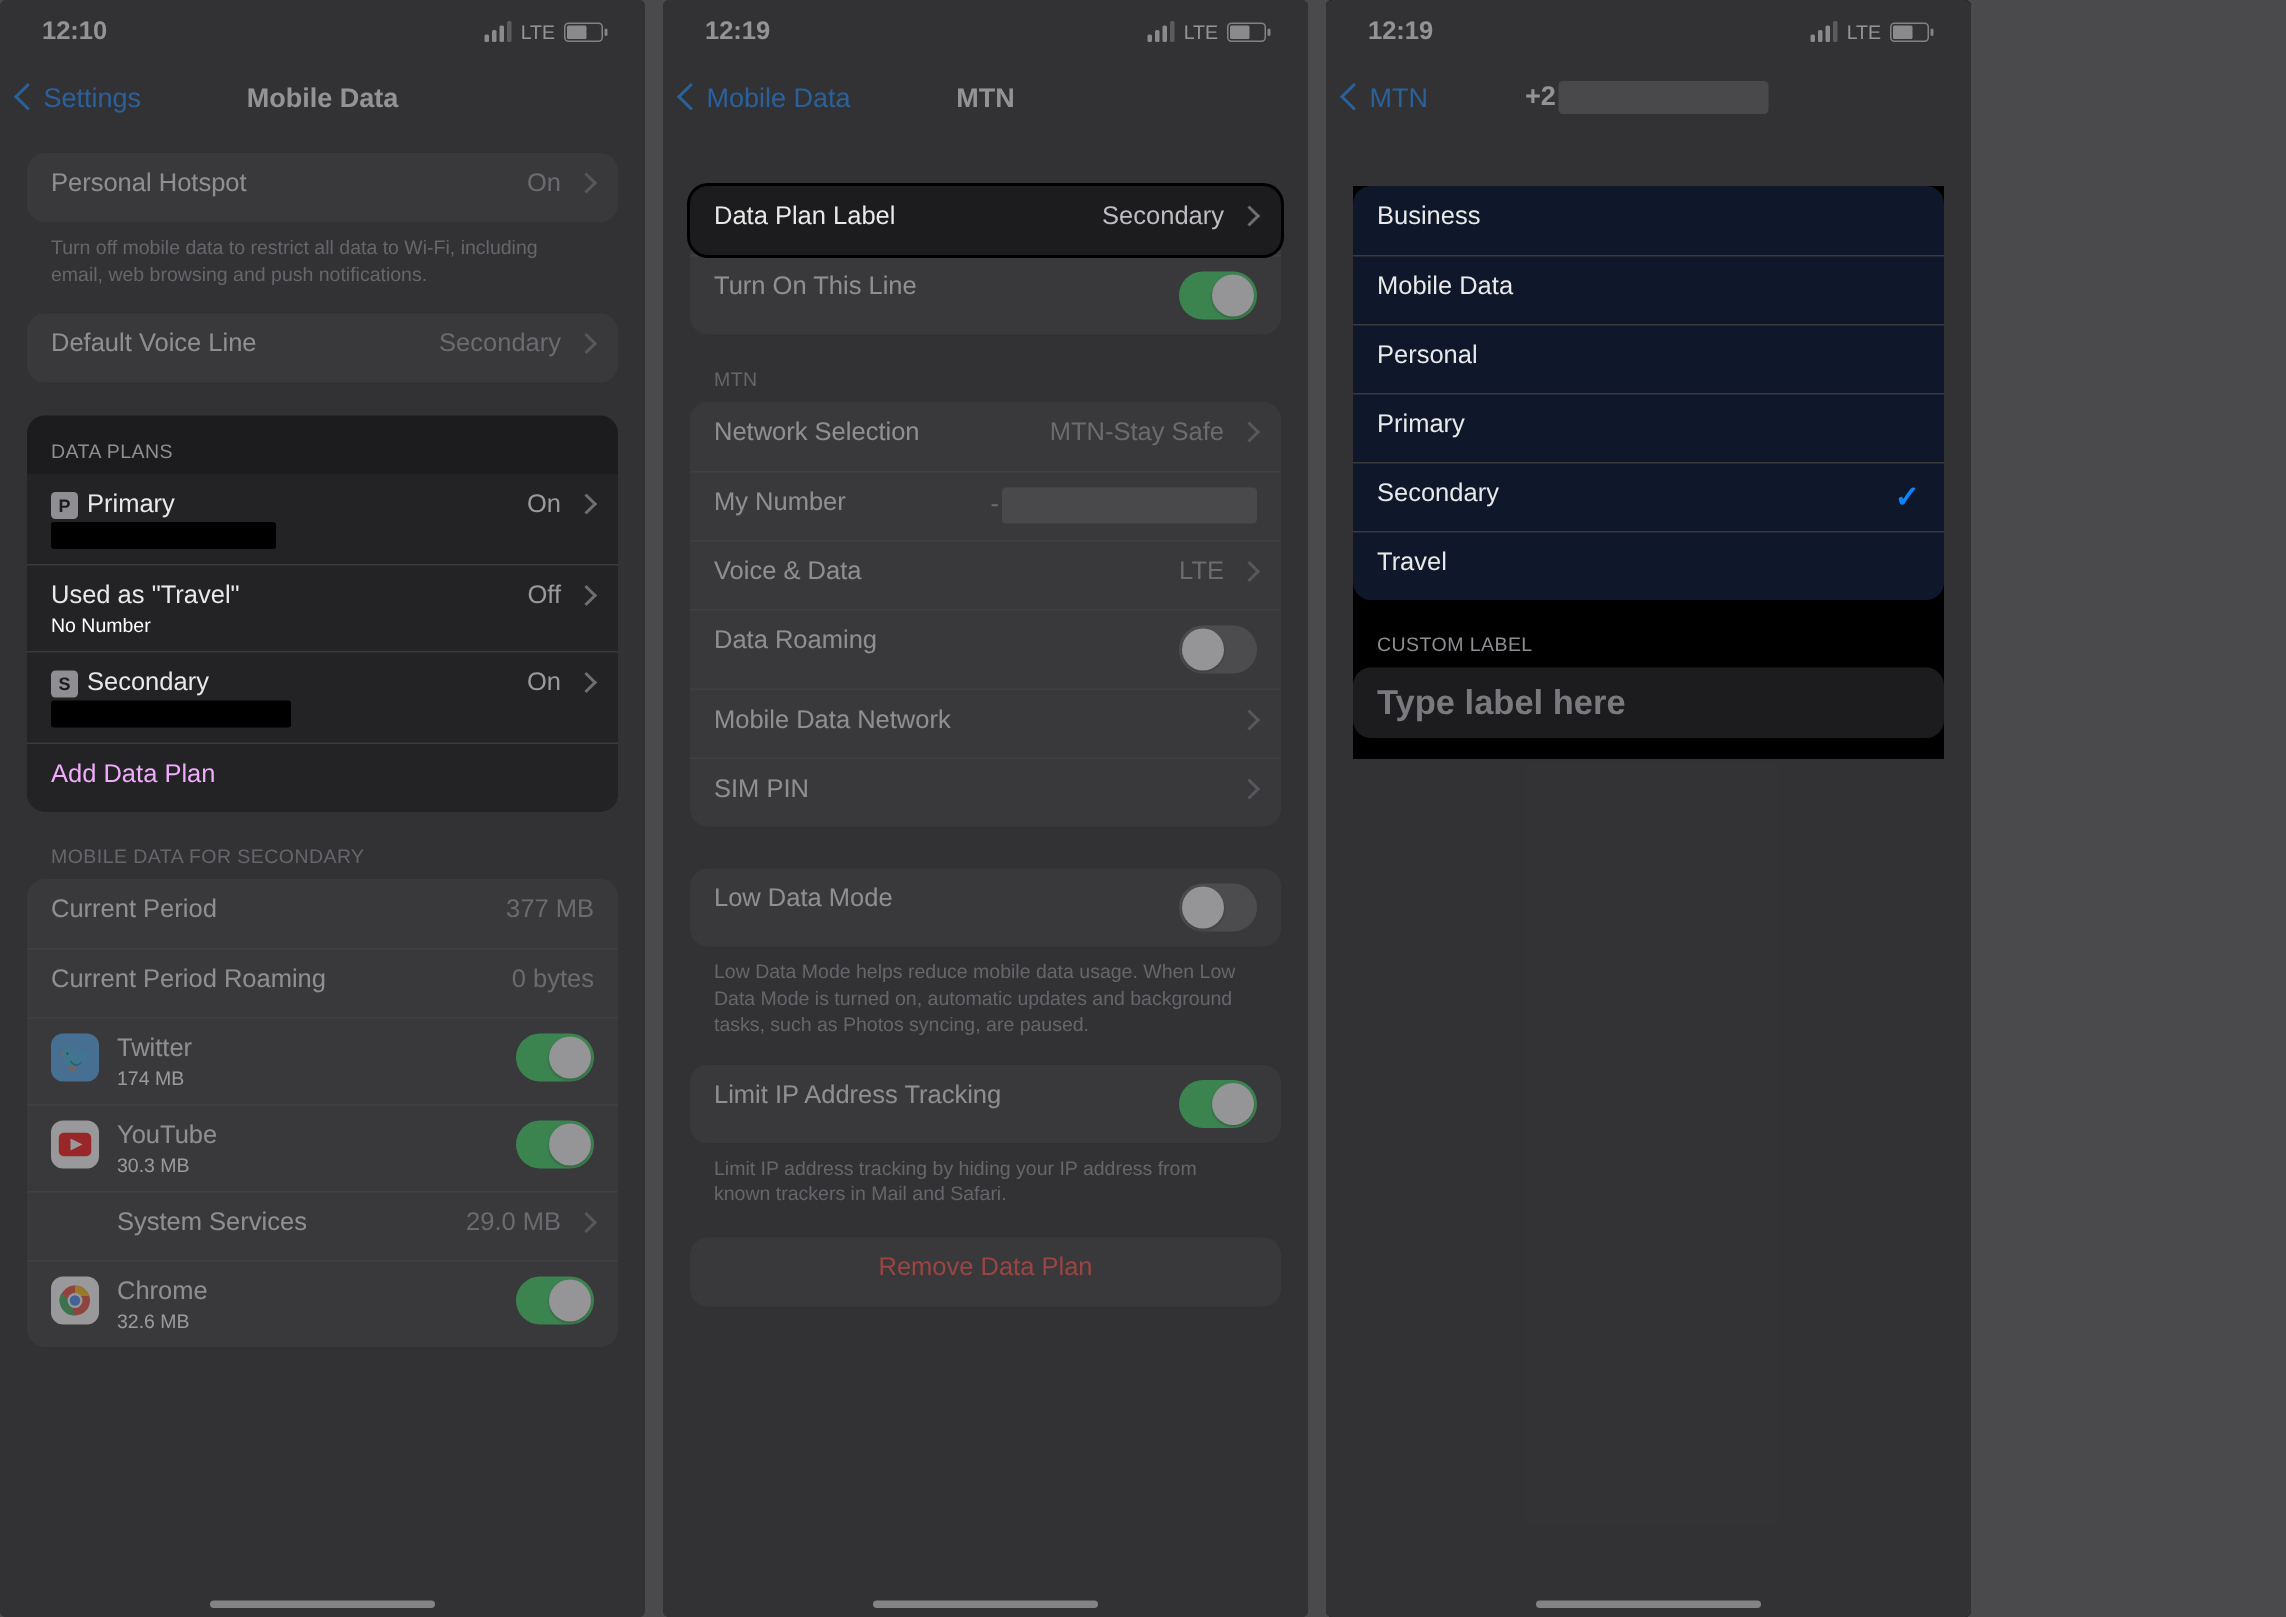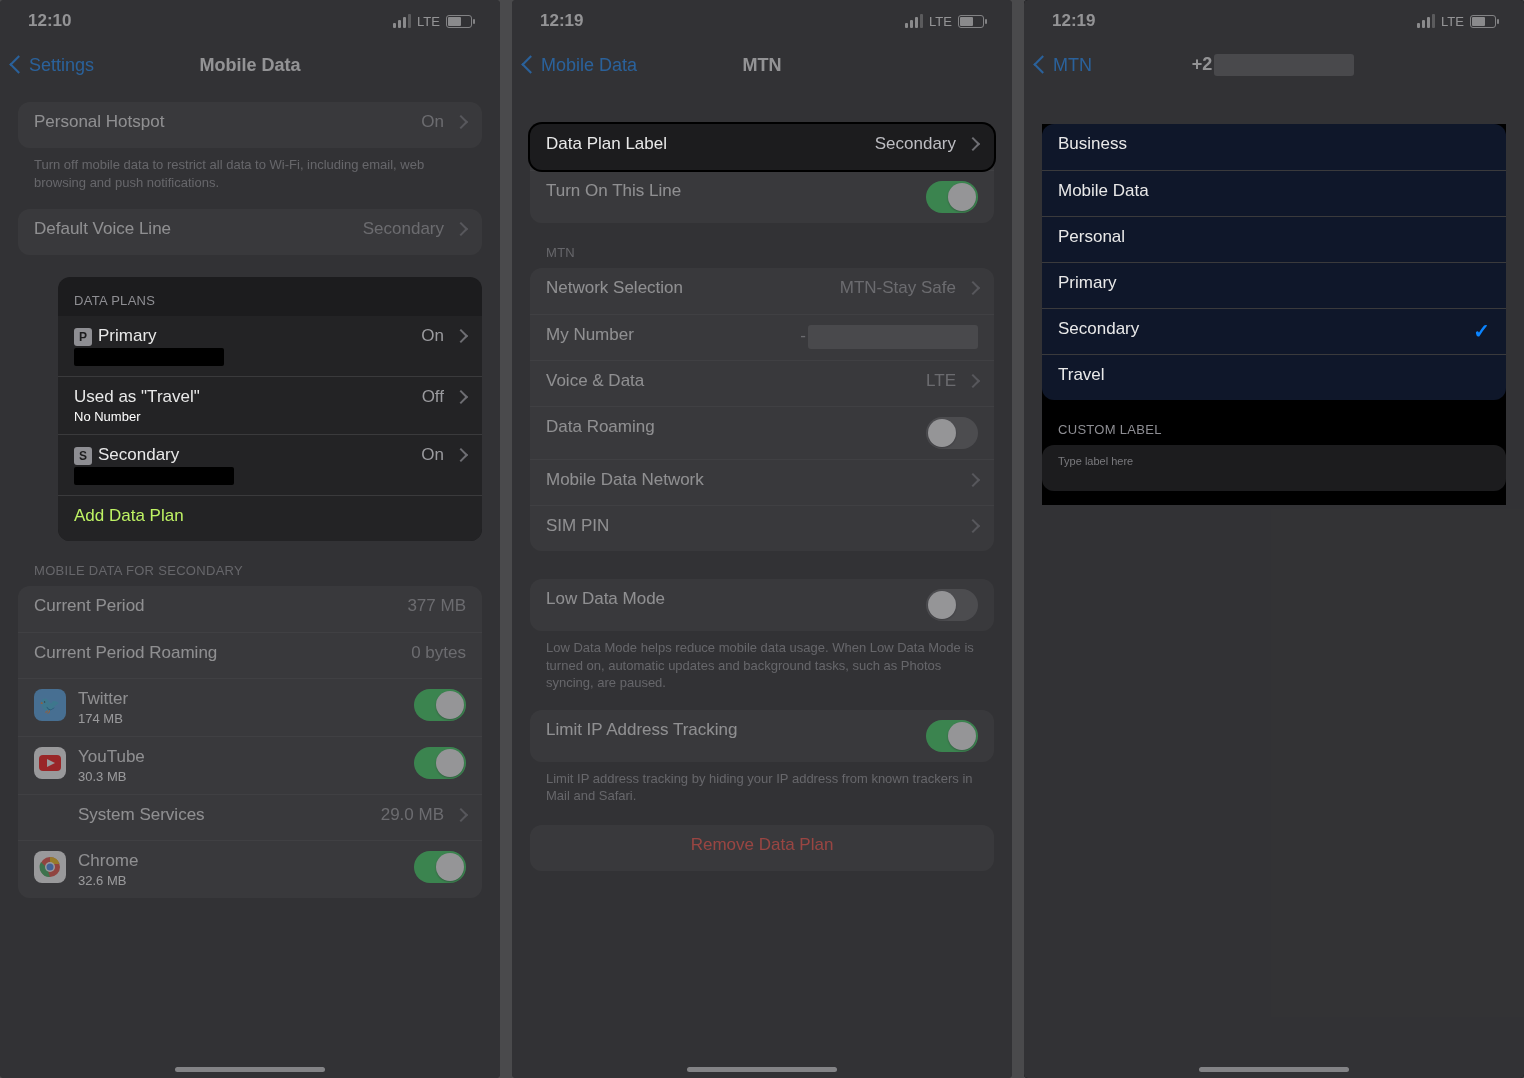--- a/index.html
+++ b/index.html
@@ -7,21 +7,21 @@
     background: #4a4a4c;
     font-family: -apple-system, "SF Pro Text", "Helvetica Neue", Arial, sans-serif;
     display: flex;
     gap: 12px;
     padding: 0;
     width: 1524px;
     height: 1078px;
     overflow: hidden;
   }
   .phone {
-    width: 500px;
+    width: 430px;
     height: 1078px;
     position: relative;
     overflow: hidden;
     border-radius: 4px;
   }
   .dim-overlay {
     position: absolute; inset:0;
     background: rgba(70,70,72,0.55);
     pointer-events: none;
     z-index: 50;
@@ -122,21 +122,21 @@
     width:32px; height:32px; border-radius:8px; flex:none;
     display:flex; align-items:center; justify-content:center;
     font-size:17px; font-weight:700;
   }
   .sim-badge{
     width:18px; height:18px; border-radius:3px; background:#8e8e93;
     color:#1c1c1e; font-size:12px; font-weight:700;
     display:inline-flex; align-items:center; justify-content:center;
     margin-right:6px;
   }
-  .link-blue{ color:#bef264; }
+  .link-blue{ color:#f0abfc; }
   .danger{ color:#ff453a; text-align:center; width:100%; }
 
   .home-indicator{
     position:absolute; bottom:6px; left:50%; transform:translateX(-50%);
     width:150px; height:5px; border-radius:3px; background:#cfcfd1;
   }
 
   
   .highlight {
     position:relative; z-index:60;
@@ -146,21 +146,21 @@
   .highlight-row {
     position:relative; z-index:60;
     background:#1c1c1e;
   }
   .redact{ background:#000; border-radius:2px; display:inline-block; }
   .redact-grey{ background:#4e4e50; border-radius:3px; display:inline-block; }
 
   .checkmark{ color:#0a84ff; font-size:20px; font-weight:700;}
   .input-field{
     width:100%; background:transparent; border:none; outline:none;
-    color:#14b8a6; font-size:11px;
+    color:#14b8a6; font-size:23px;font-weight:bold;
   }
   .input-field::placeholder{ color:#7a7a7e; }
 
   .twocol{ display:flex; flex-direction:column; gap:2px; flex:1;}
   .spacer-top{ height:14px;}
 </style>
 </head>
 <body>
 
 <div class="phone" style="background:#1c1c1e;">
@@ -203,21 +203,21 @@
 
     <div style="height:18px"></div>
     <div class="group dimgrp">
       <div class="row">
         <span class="label">Default Voice Line</span>
         <span class="value">Secondary</span>
         <span class="chev chev-right"></span>
       </div>
     </div>
 
-    <div class="highlight" style="margin-top:22px; padding-top:4px;margin-left:40px;">
+    <div class="highlight" style="margin-top:22px; padding-top:4px;">
       <div class="section-header" style="padding-top:12px;">DATA PLANS</div>
       <div class="group" style="border-radius:0 0 12px 12px; background:#232325;">
         <div class="row">
           <div class="twocol">
             <span><span class="sim-badge">P</span><span>Primary</span></span>
             <span class="redact" style="width:150px; height:18px;"></span>
           </div>
           <span class="value">On</span>
           <span class="chev chev-right"></span>
         </div>

